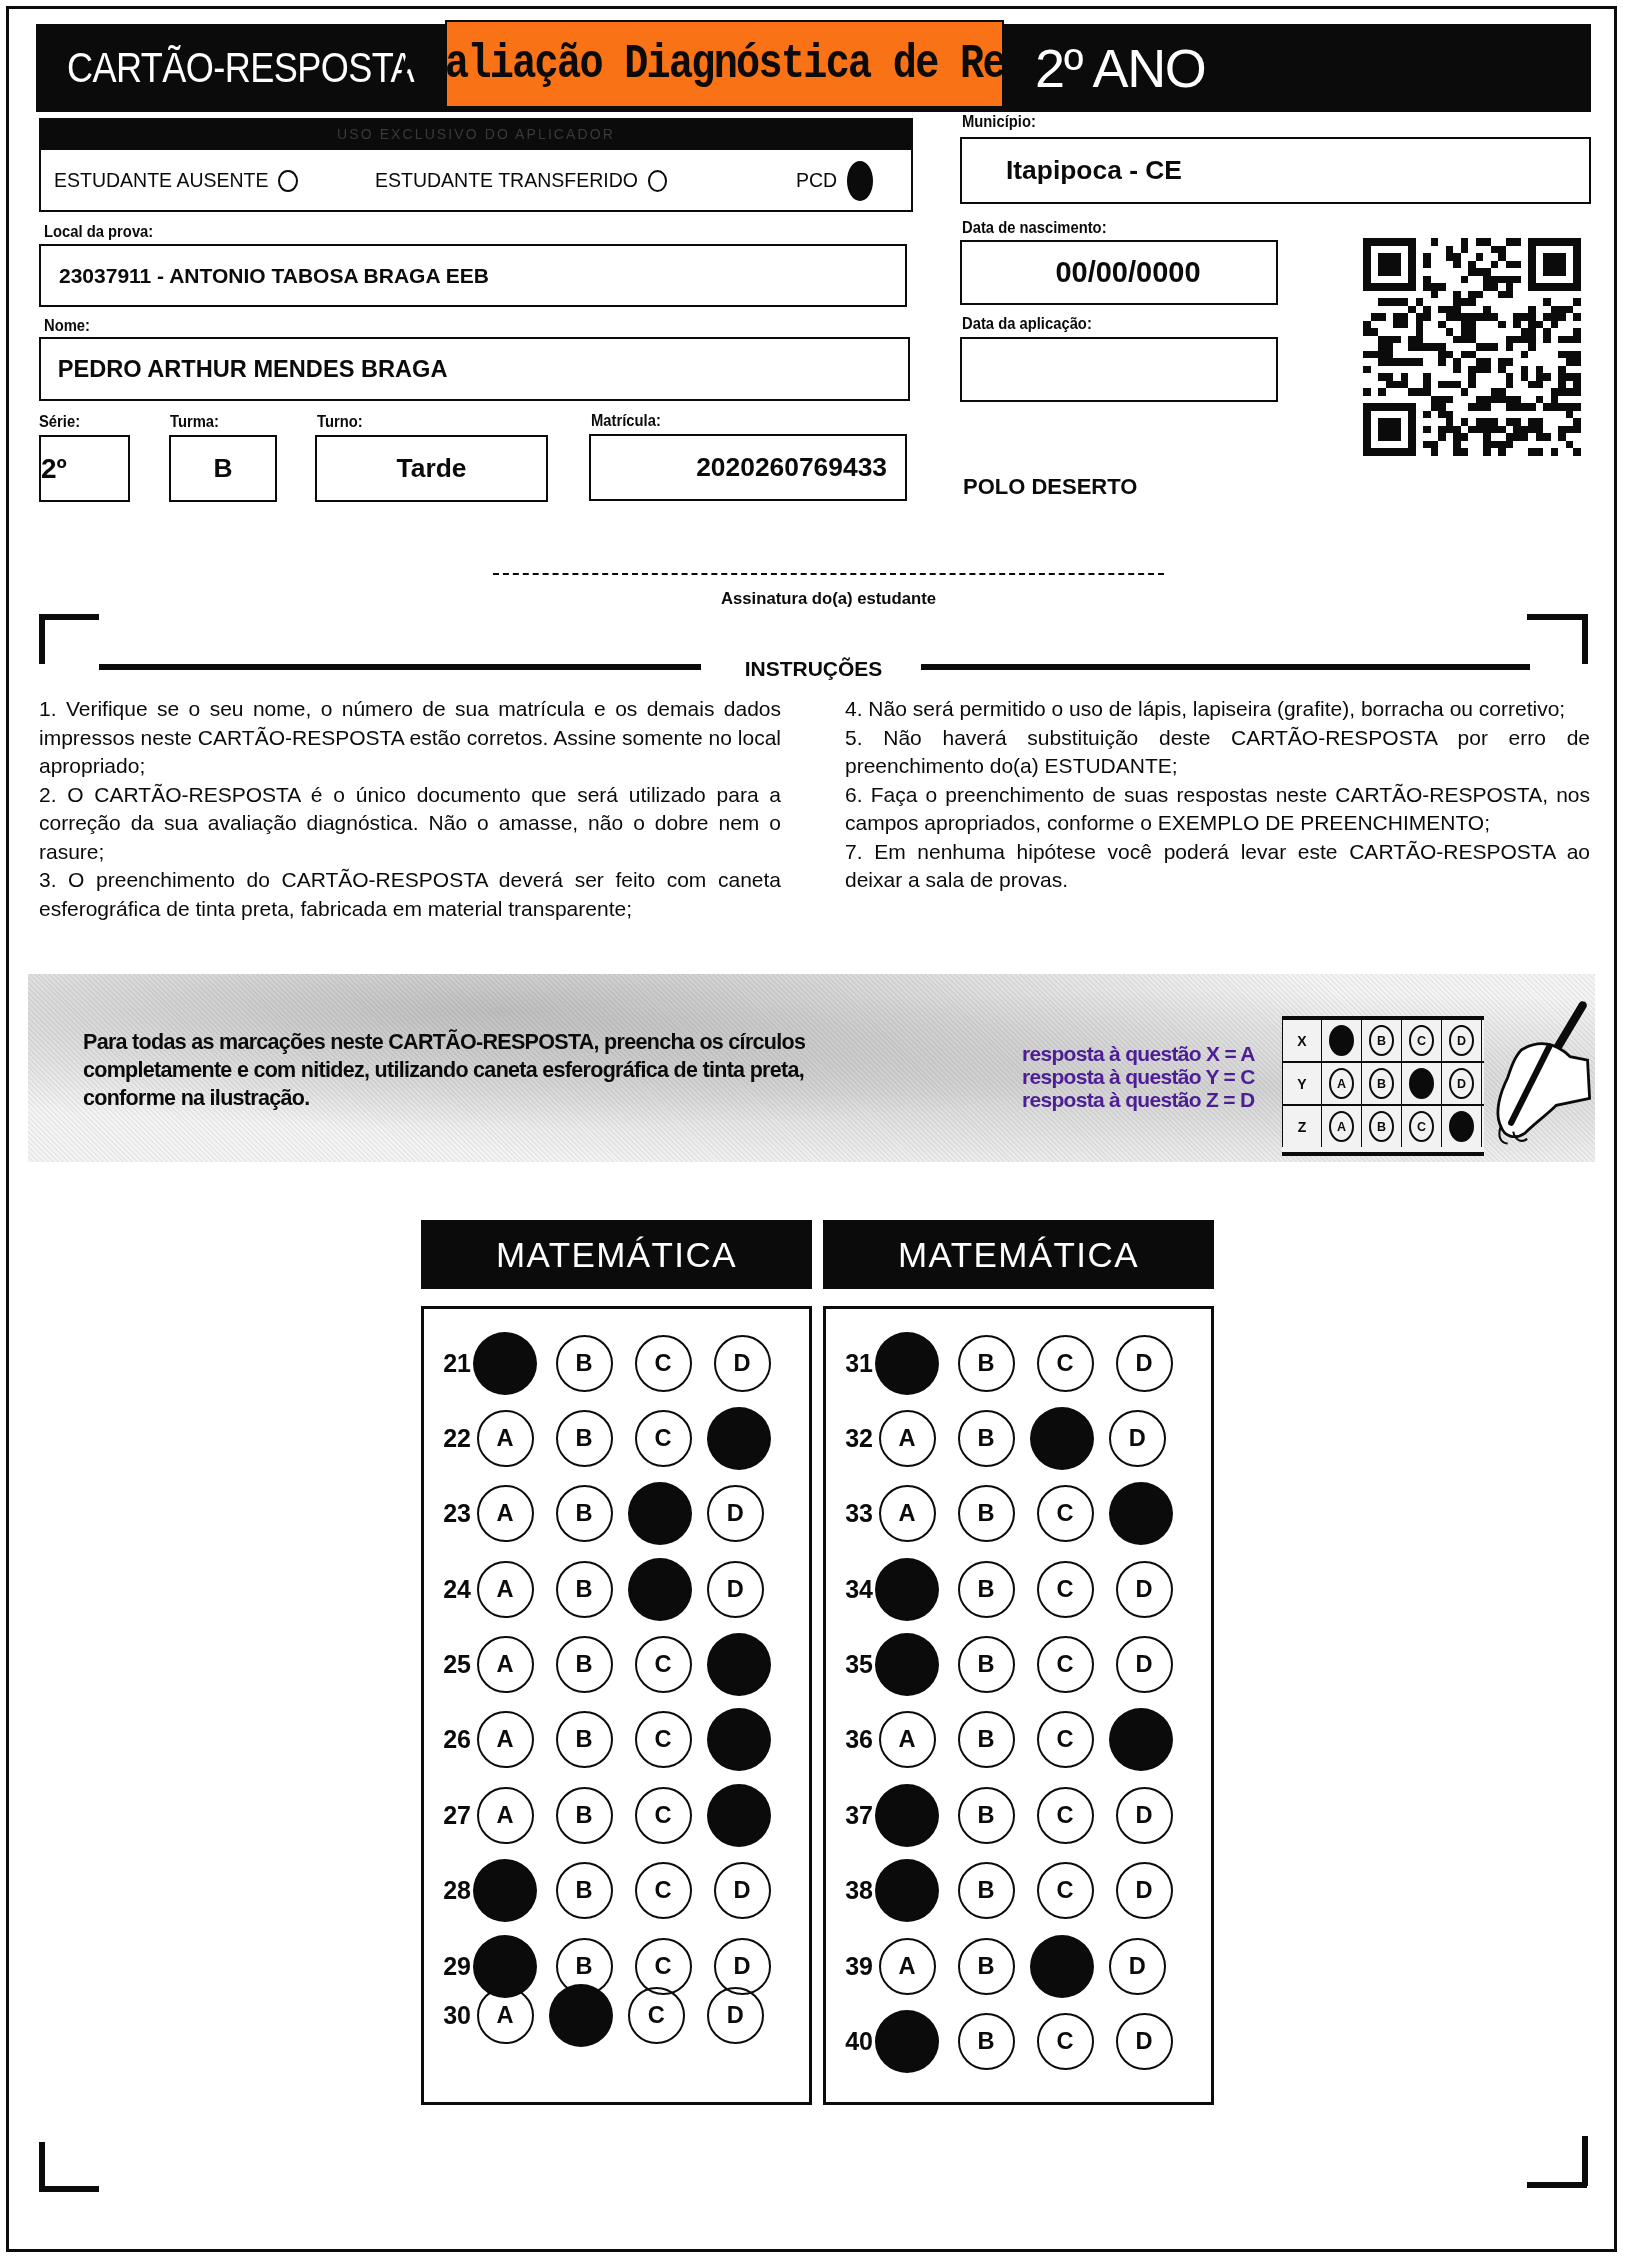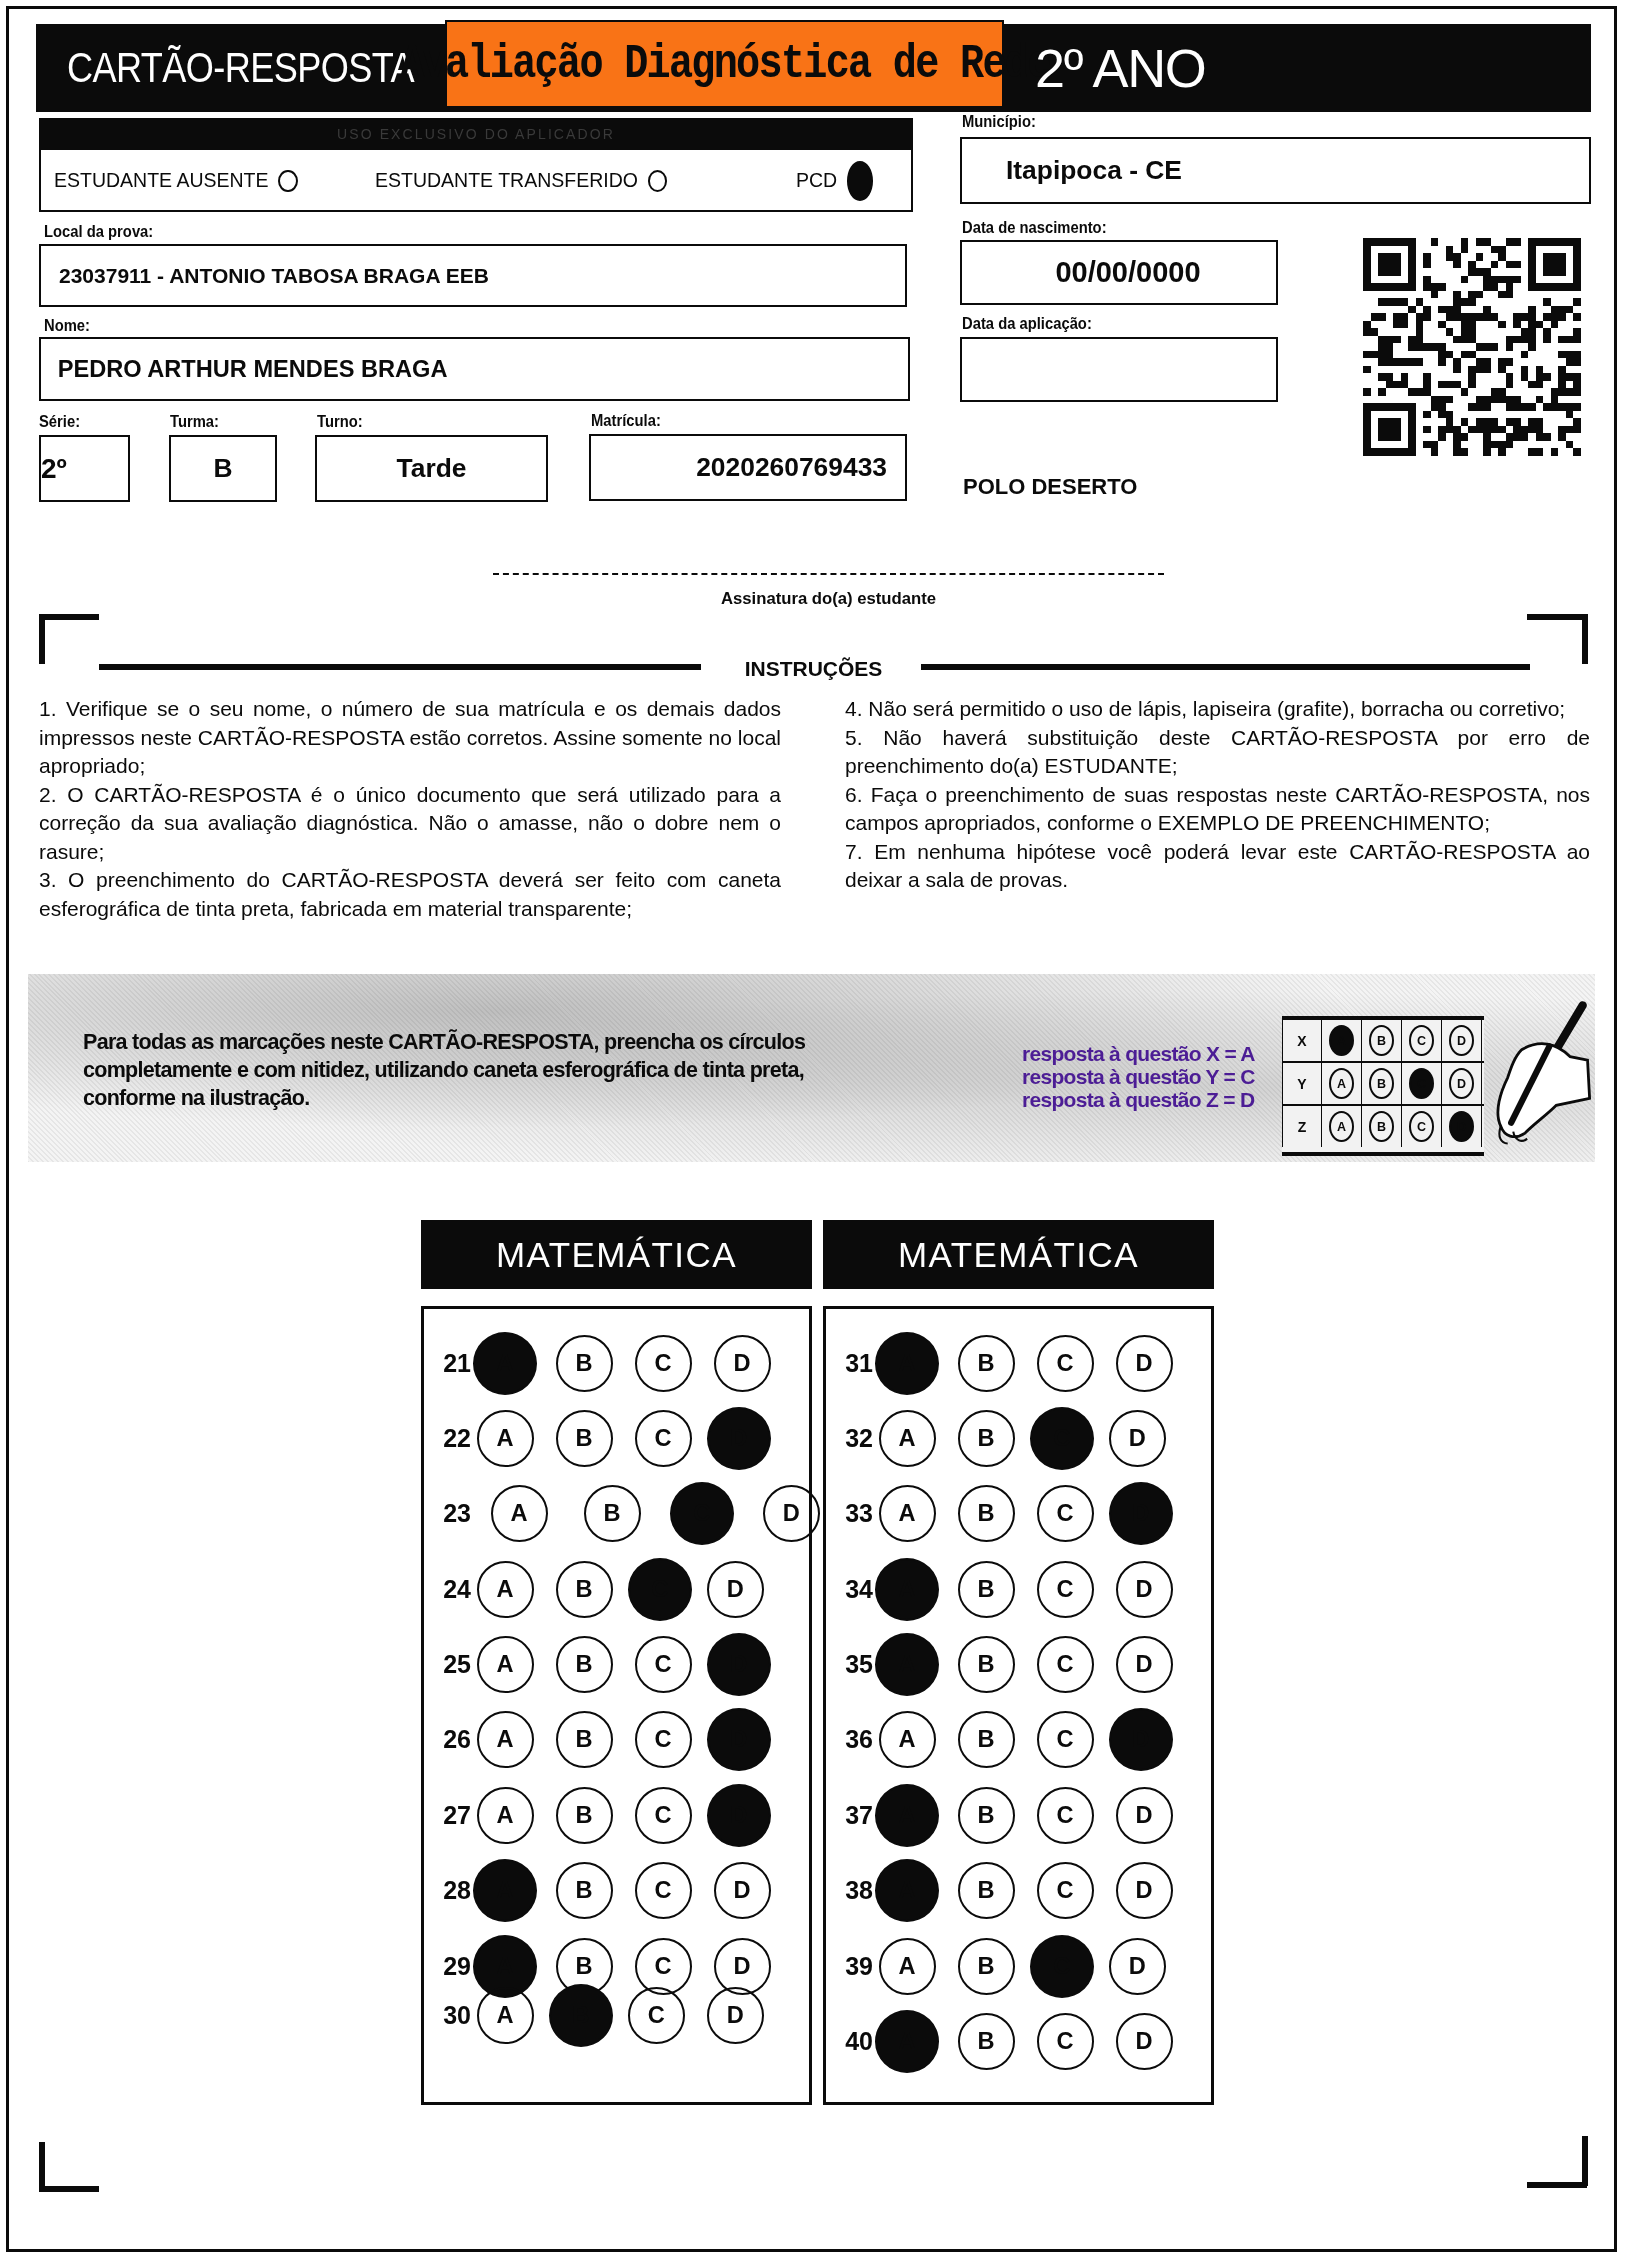--- a/index.html
+++ b/index.html
@@ -535,21 +535,21 @@
       <span class="bubble">C</span>
       <span class="bubble">D</span>
     </div>
     <div class="q-row" style="top: 95px;">
       <span class="q-num">22</span>
       <span class="bubble" style="margin-left: 0px;">A</span>
       <span class="bubble">B</span>
       <span class="bubble">C</span>
       <span class="bubble filled">D</span>
     </div>
-    <div class="q-row" style="top: 170px; gap: 14px;">
+    <div class="q-row" style="top: 170px;">
       <span class="q-num">23</span>
       <span class="bubble" style="margin-left: 0px;">A</span>
       <span class="bubble">B</span>
       <span class="bubble filled">C</span>
       <span class="bubble">D</span>
     </div>
     <div class="q-row" style="top: 246px;">
       <span class="q-num">24</span>
       <span class="bubble" style="margin-left: 0px;">A</span>
       <span class="bubble">B</span>

